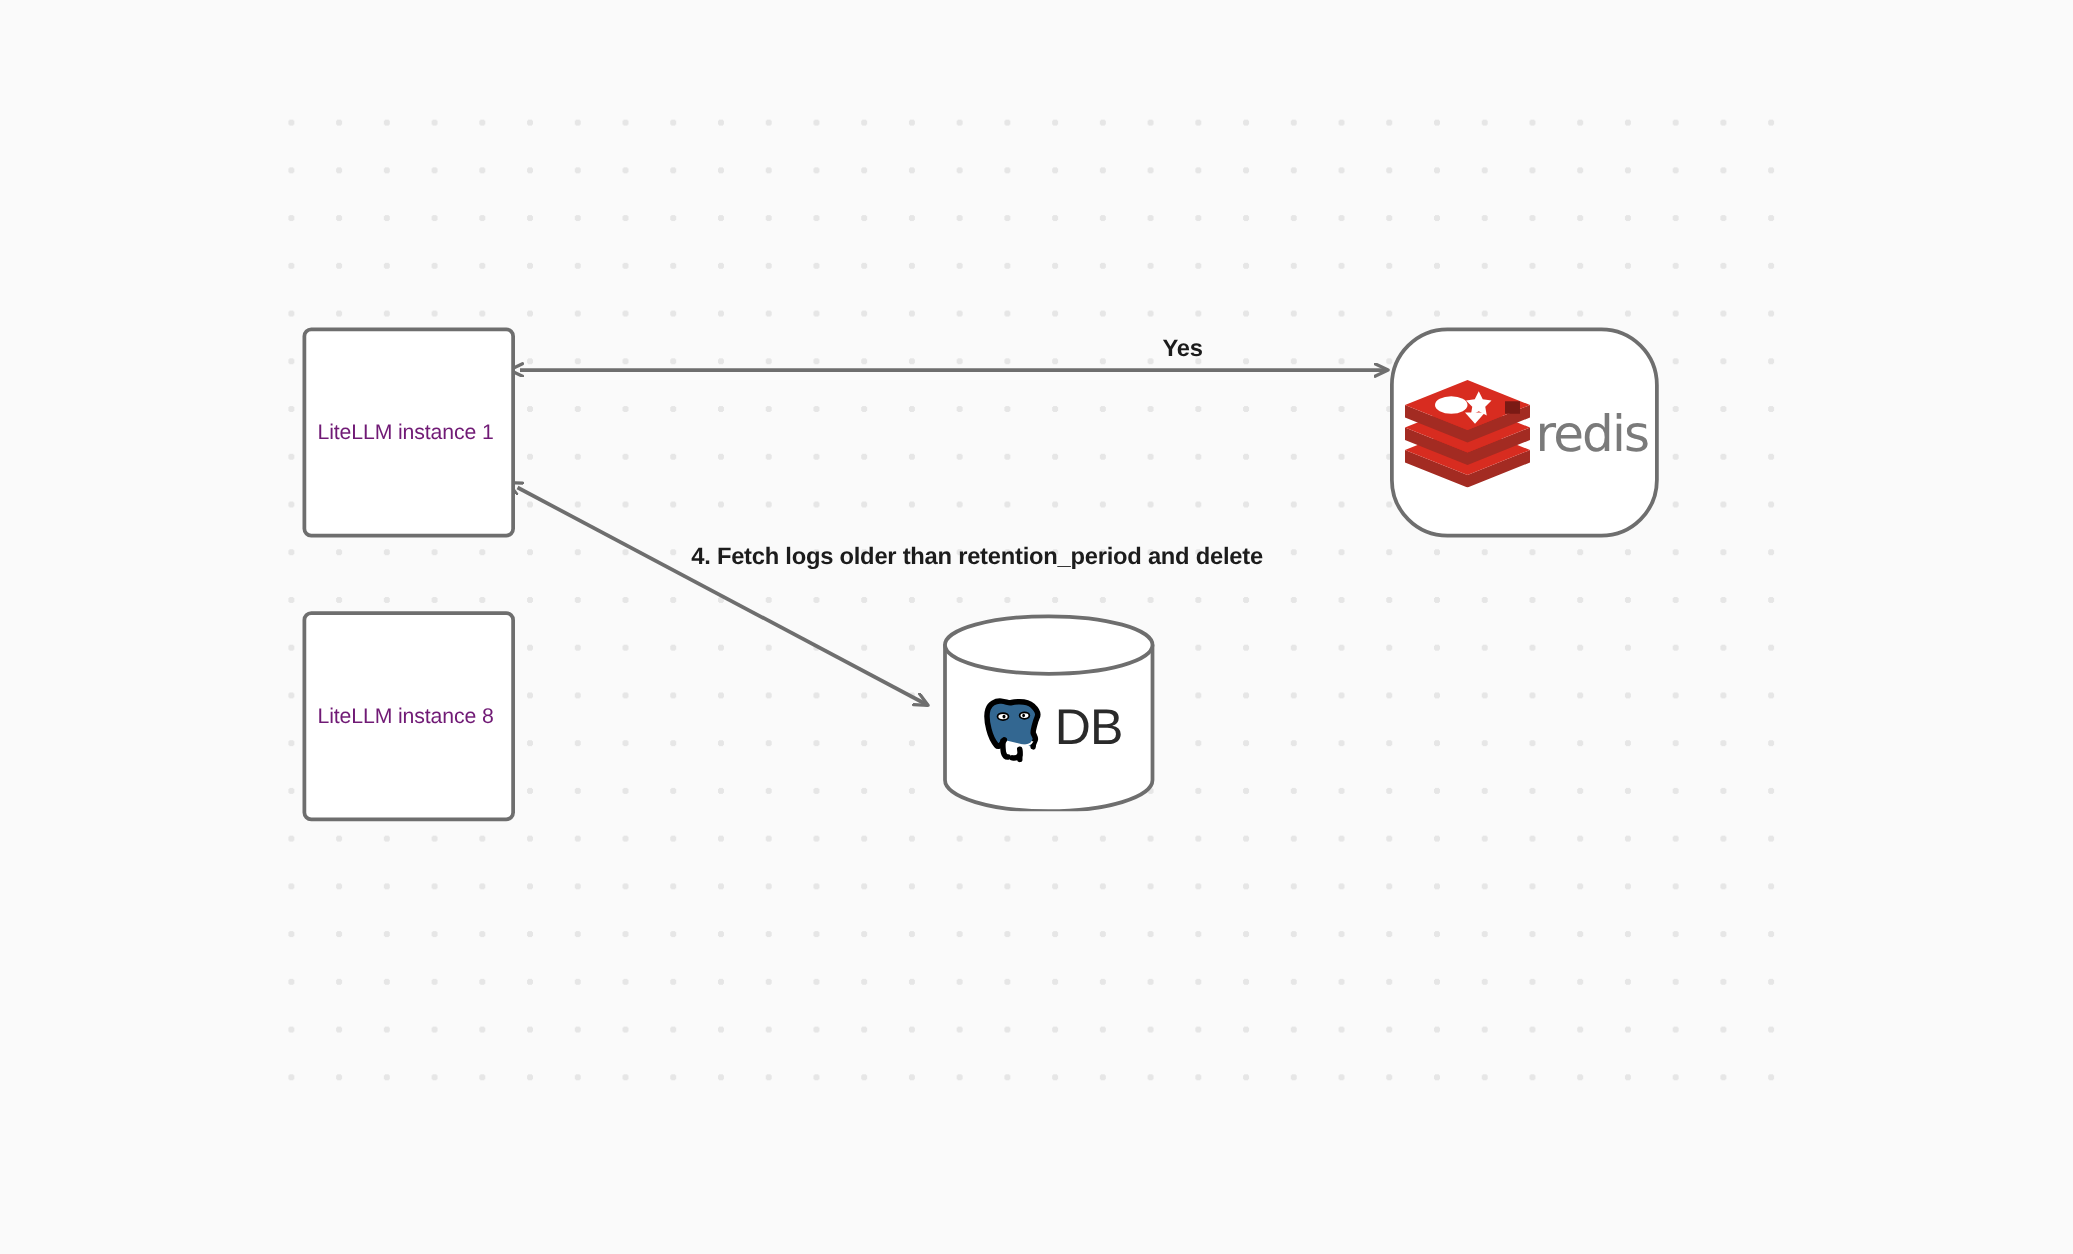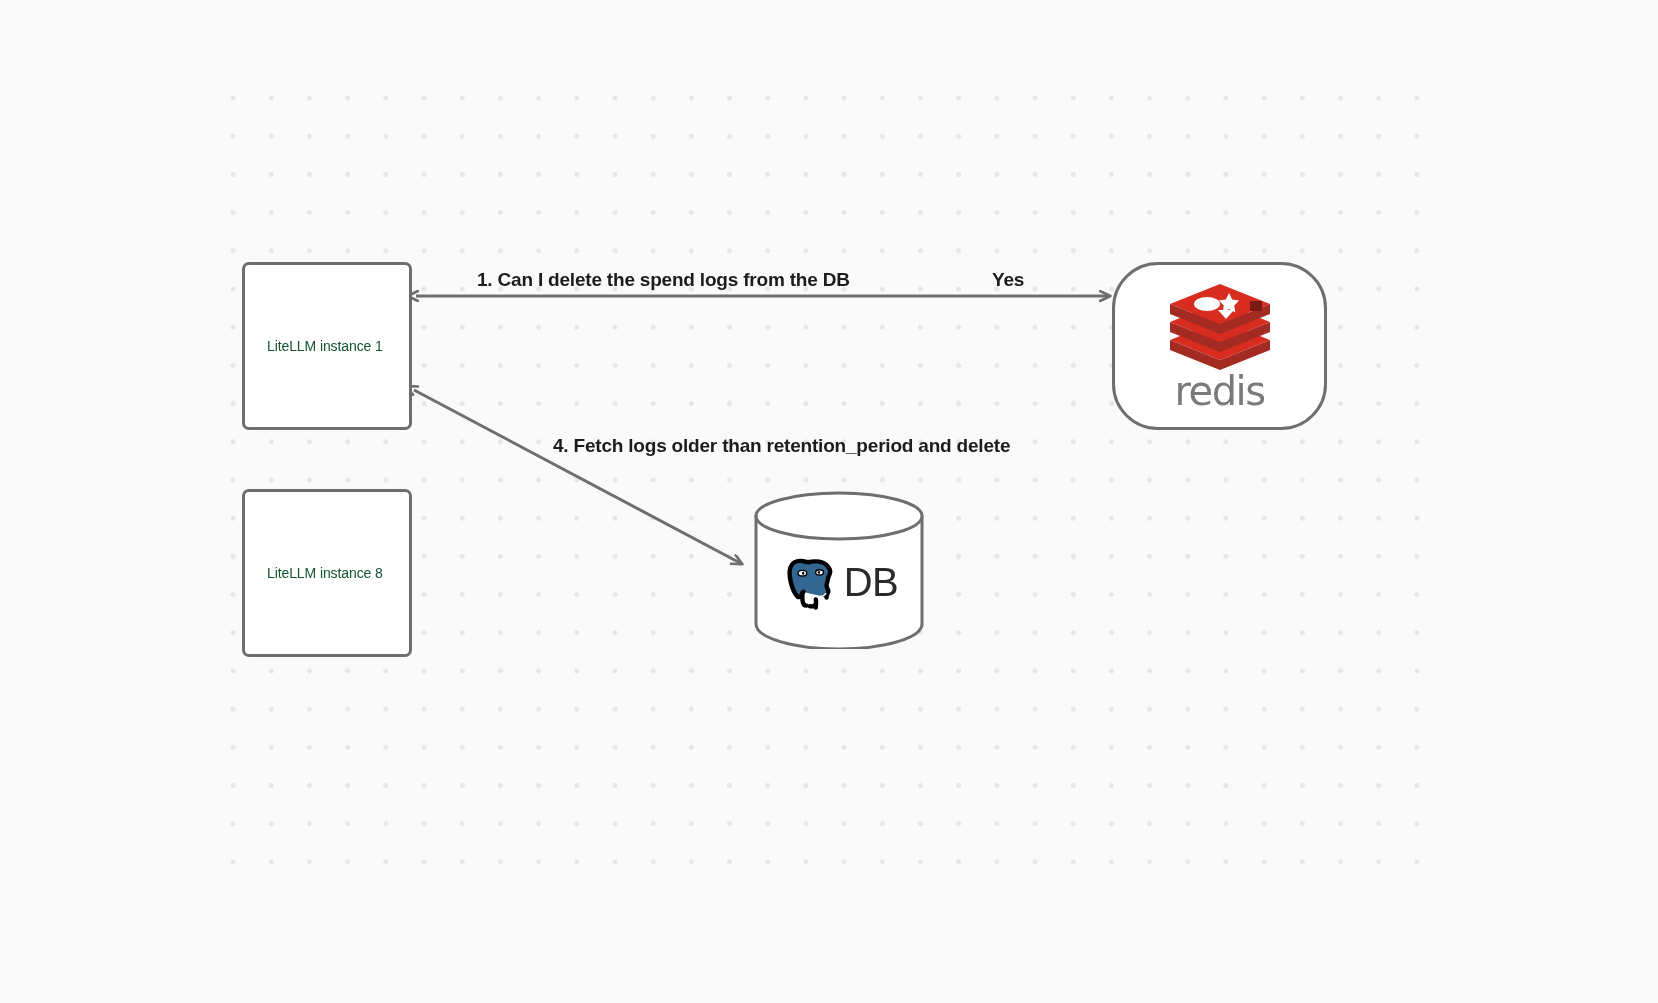--- a/index.html
+++ b/index.html
@@ -31,45 +31,45 @@
     position: absolute;
     background: #ffffff;
     border: 3px solid #6e6e6e;
     border-radius: 7px;
     box-sizing: border-box;
     display: flex;
     align-items: center;
     justify-content: flex-start;
   }
   .node-box .node-label {
-    font-size: 14px;
-    color: #14532d;
-    font-family: "Liberation Sans", sans-serif;
-    padding-left: 22px;
+    font-size: 17px;
+    color: #701a75;
+    font-family: "Liberation Sans", sans-serif;
+    padding-left: 9px;
     letter-spacing: -0.1px;
     white-space: nowrap;
   }
   #redis-node {
     position: absolute;
     left: 1112px;
     top: 262px;
     width: 215px;
     height: 168px;
     background: #ffffff;
     border: 3px solid #6e6e6e;
     border-radius: 46px;
     box-sizing: border-box;
     display: flex;
     flex-direction: column;
     align-items: center;
     justify-content: center;
   }
   #redis-logo-wrap {
     display: flex;
-    flex-direction: column;
+    flex-direction: row;
     align-items: center;
     justify-content: flex-end;
     margin-top: 2px;
   }
   .redis-word {
     font-family: "DejaVu Sans", sans-serif;
     font-size: 40px;
     font-weight: 400;
     color: #7a7a7a;
     letter-spacing: -1.5px;
@@ -104,21 +104,21 @@
   .edge-label {
     position: absolute;
     font-family: "Liberation Sans", sans-serif;
     font-weight: bold;
     font-size: 19px;
     color: #1c1c1c;
     white-space: nowrap;
     letter-spacing: -0.2px;
   }
   #label-1 { left: 477px; top: 269px; }
-  #label-1-yes { left: 992px; top: 269px; }
+  #label-1-yes { left: 930px; top: 269px; }
   #label-2 { left: 553px; top: 435px; }
   svg.edges {
     position: absolute;
     left: 0; top: 0;
     width: 1658px;
     height: 1003px;
     pointer-events: none;
   }
 </style>
 </head>
@@ -192,17 +192,16 @@
         <ellipse cx="22.4" cy="24.2" rx="4.4" ry="2.8" fill="#ffffff" stroke="#000000" stroke-width="1.4"></ellipse>
         <ellipse cx="23.2" cy="24.2" rx="1.2" ry="1.5" fill="#000000"></ellipse>
         <ellipse cx="39.6" cy="23.4" rx="3.9" ry="2.6" fill="#ffffff" stroke="#000000" stroke-width="1.4"></ellipse>
         <ellipse cx="38.9" cy="23.4" rx="1.1" ry="1.4" fill="#000000"></ellipse>
         <path d="M46 44 c-1 2.5 -4.8 3.8 -8.4 3.4" fill="none" stroke="#ffffff" stroke-width="1.6"></path>
       </svg>
       <span class="db-text">DB</span>
     </div>
   </div>
 
-  <div class="edge-label" id="label-1">1.  Can I delete the spend logs from the DB</div>
   <div class="edge-label" id="label-1-yes">Yes</div>
   <div class="edge-label" id="label-2">4.  Fetch logs older than retention_period and delete</div>
 
 </div>
 
 </body></html>

